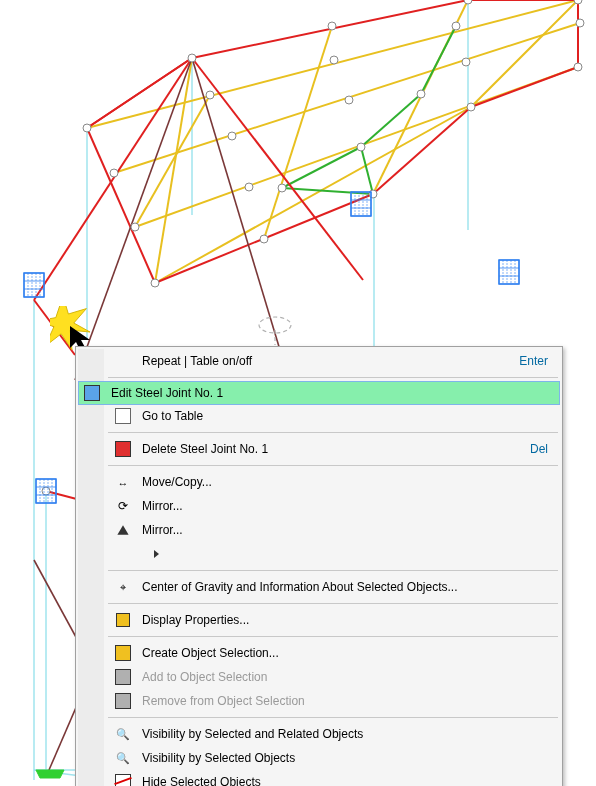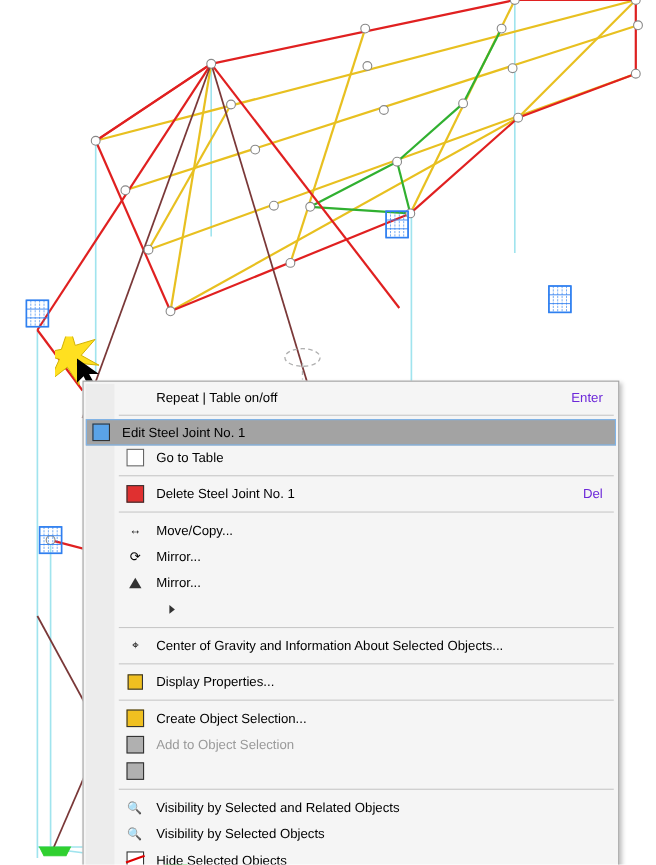--- a/index.html
+++ b/index.html
@@ -53,30 +53,30 @@
     display: flex;
     align-items: center;
     height: 24px;
     padding-left: 32px;
     padding-right: 12px;
     box-sizing: border-box;
     white-space: nowrap;
     margin-left: 32px;
   }
   .menu-item .label { flex: 1; }
-  .menu-item .shortcut { color: #6d28d9; margin-left: 12px; }
+  .menu-item .shortcut { color: #0369a1; margin-left: 12px; }
   .menu-item .submenu-arrow {
     margin-left: 12px;
     width: 0; height: 0;
     border-top: 4px solid transparent;
     border-bottom: 4px solid transparent;
     border-left: 5px solid #333;
   }
   .menu-item.highlight {
-    background: #a3a3a3;
+    background: #86efac;
     border: 1px solid #7eb4ea;
     margin: -1px 0;
   }
   .menu-item.disabled .label { color: #9a9a9a; }
   .menu-sep {
     height: 1px;
     padding: 0;
     margin: 4px 2px 4px 30px;
     background: #c8c8c8;
   }
@@ -316,20 +316,21 @@
       <div class="menu-item disabled">
         <span class="icon">
           <span class="ic-box ic-gray"></span>
         </span>
         <span class="label">Add to Object Selection</span>
       </div>
       <div class="menu-item disabled">
         <span class="icon">
           <span class="ic-box ic-gray"></span>
         </span>
+        <span class="label">Remove from Object Selection</span>
       </div>
       <div class="menu-sep"></div>
       <div class="menu-item">
         <span class="icon">
           <span style="font-size:11px">🔍</span>
         </span>
         <span class="label">Visibility by Selected and Related Objects</span>
       </div>
       <div class="menu-item">
         <span class="icon">

